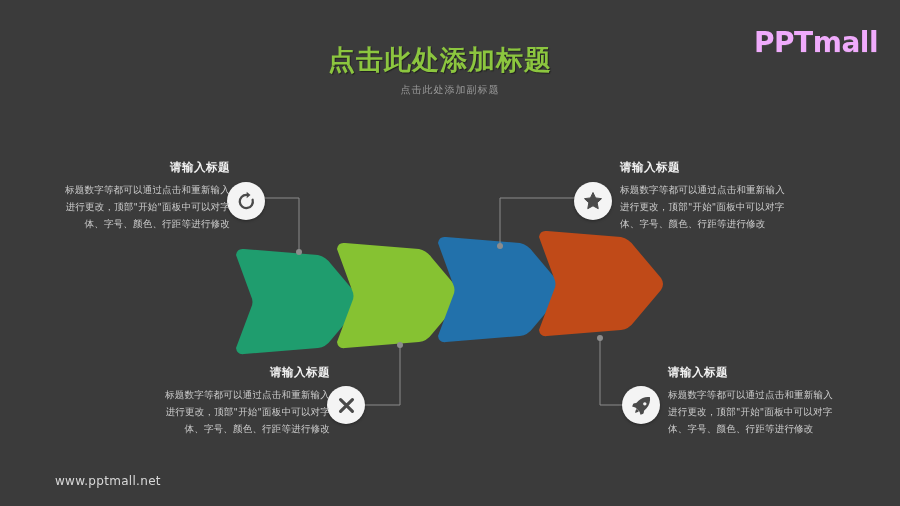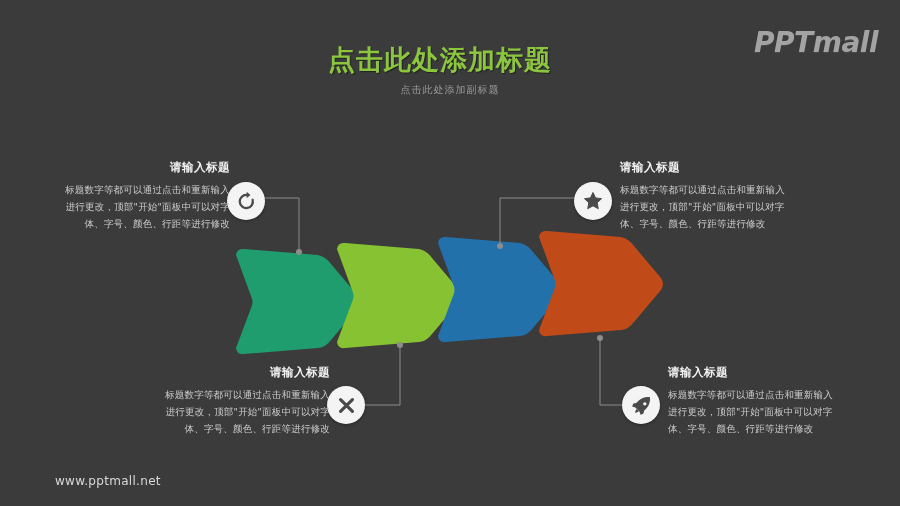--- a/index.html
+++ b/index.html
@@ -18,24 +18,23 @@
     text-shadow:1px 1px 1px rgba(0,0,0,.45);
   }
   #slide-subtitle {
     position:absolute; top:83px; left:0; width:900px; text-align:center;
     font-size:10px; color:#9a9a9a; letter-spacing:1px;
   }
 
   
   #logo {
     position:absolute; top:26px; right:22px;
-    font-size:28px; font-weight:bold; color:#a3a3a3;
+    font-size:28px; font-weight:bold; color:#f0abfc;
     letter-spacing:-0.5px;
     text-shadow:0 1px 0 #4a4a4a;
-    font-style:italic;
   }
   #logo .lower { text-transform:none; }
 
   
   #footer-url {
     position:absolute; left:55px; bottom:18px;
     font-size:12px; color:#d8d8d8; letter-spacing:.3px;margin-top:16px;
   }
 
   

